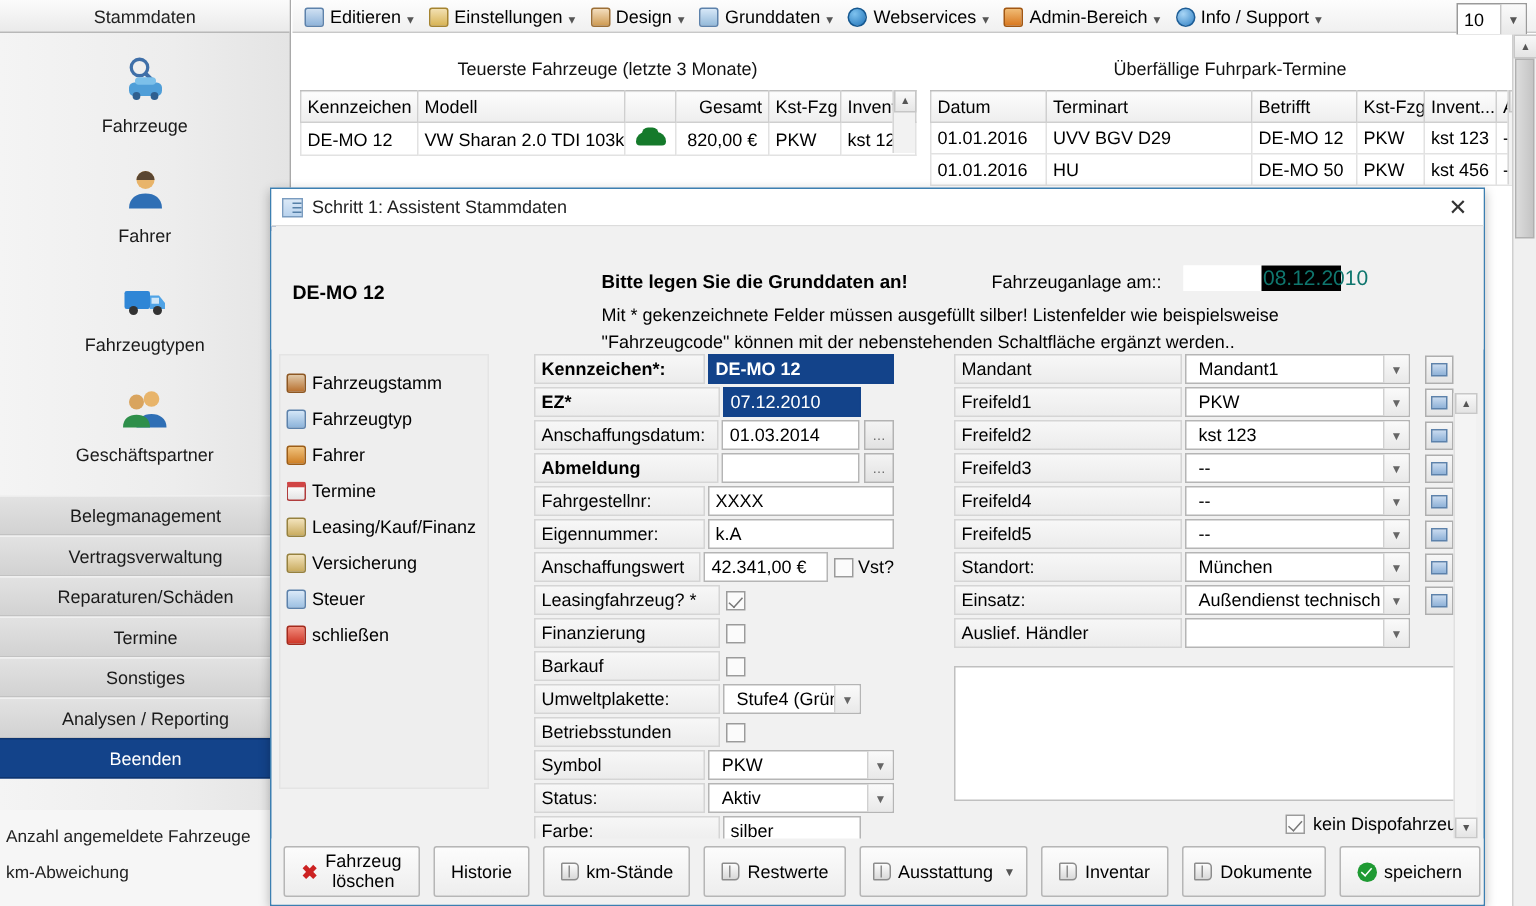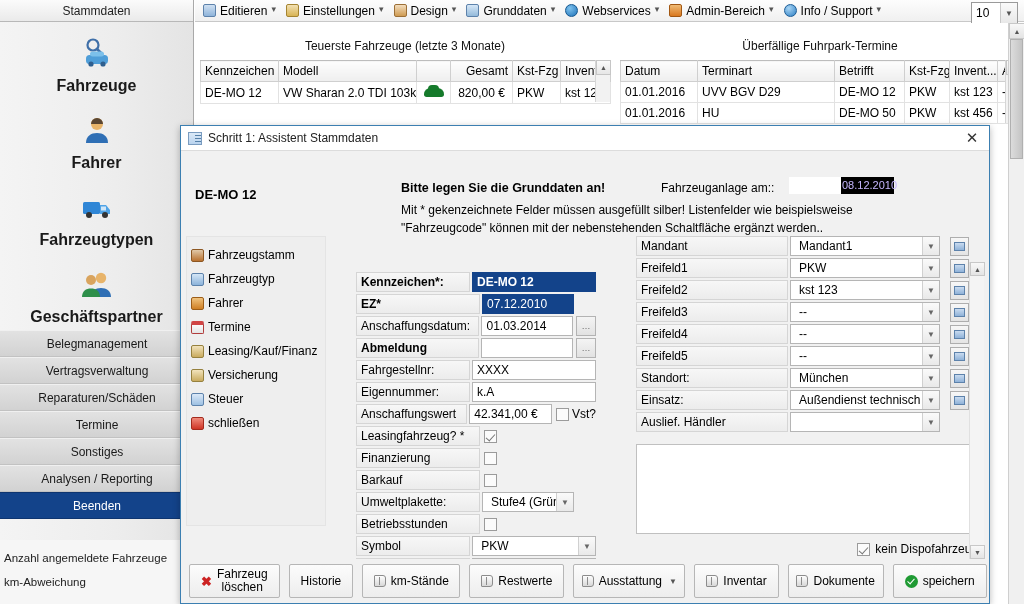--- a/index.html
+++ b/index.html
@@ -24,21 +24,21 @@
     height: 22px; line-height: 22px; text-align: center;
     font-size: 12px; color: #222;
     background: linear-gradient(to bottom, #fbfbfb, #eaeaea);
     border-bottom: 1px solid #b8b8b8;
   }
   .sb-icons { padding-top: 14px; }
   .sb-icon-item {
     text-align: center; margin-bottom: 18px; cursor: default;
   }
   .sb-glyph { display: block; margin: 0 auto 4px auto; }
-  .sb-icon-label { font-size: 16px; color: #1a1a1a; font-weight: bold; }
+  .sb-icon-label { font-size: 12px; color: #1a1a1a; }
   .sb-sections { position: absolute; left: 0; top: 330px; width: 194px; }
   .sb-section {
     height: 27px; line-height: 27px; text-align: center;
     font-size: 12px; color: #1a1a1a;
     background: linear-gradient(to bottom, #e2e2e2, #d2d2d2);
     border-bottom: 1px solid #c2c2c2;
     border-top: 1px solid #f0f0f0;
   }
   .sb-section.active {
     background: #13438a; color: #ffffff;
@@ -48,21 +48,21 @@
     background: #f6f6f6; height: 64px; padding-top: 6px; }
   .sb-footer div { padding: 6px 0 6px 4px; font-size: 11.5px; color: #222; }
 
   
   #menubar {
     position: absolute; left: 195px; top: 0; width: 829px; height: 22px;
     background: linear-gradient(to bottom, #fdfdfd, #f0f0f0);
     border-bottom: 1px solid #c8c8c8;
     display: flex; align-items: center; padding-left: 8px;
   }
-  .menu-item { display: flex; align-items: flex-start; margin-right: 6px; font-size: 12px; white-space: nowrap; }
+  .menu-item { display: flex; align-items: flex-end; margin-right: 6px; font-size: 12px; white-space: nowrap; }
   .menu-item .mi-label { margin: 0 4px; }
   .menu-caret { color: #555; font-size: 9px; margin-right: 4px; }
   .mi-ico { width: 13px; height: 13px; border-radius: 2px; display: inline-block; }
 
   #zoomsel {
     position: absolute; right: 6px; top: 2px; width: 47px; height: 22px;
     border: 1px solid #9a9a9a; background: #fff;
     display: flex; align-items: center; font-size: 12px;
   }
   #zoomsel .zv { padding-left: 4px; flex: 1; }
@@ -139,35 +139,35 @@
     position: relative; height: 82px; background: #f1f1f1; padding: 10px 0 0 0;
   }
   #dlg-plate { position: absolute; left: 14px; top: 36px; font-size: 13px; font-weight: bold; }
   #dlg-bold-msg { position: absolute; left: 220px; top: 30px; font-size: 12.5px; font-weight: bold; }
   #dlg-sub1 { position: absolute; left: 220px; top: 52px; font-size: 12px; }
   #dlg-sub2 { position: absolute; left: 220px; top: 70px; font-size: 12px; }
   #anlage-label { position: absolute; left: 480px; top: 30px; font-size: 12px; }
   #anlage-box { position: absolute; left: 608px; top: 26px; width: 105px; height: 17px;
     background: #ffffff; border: 1px solid #fff; }
   #anlage-val { position:absolute; left: 660px; top: 26px; width: 53px; height: 17px;
-    background: #000; color: #c4b5fd; font-size: 11px; line-height: 17px; padding-left: 1px; }
+    background: #000; color: #0f766e; font-size: 14px; line-height: 17px; padding-left: 1px; }
 
   #dlg-body { position: absolute; left: 5px; top: 110px; right: 5px; bottom: 44px; }
 
   
   #dlg-nav {
     position: absolute; left: 0; top: 0; width: 140px; height: 290px;
     background: #eeeeee; border: 1px solid #e4e4e4;
     padding: 6px 0 0 4px;
   }
   .dnav-item { display: flex; align-items: center; height: 24px; font-size: 12px; cursor: default; }
   .dnav-ico { width: 13px; height: 13px; margin-right: 4px; flex: none; border-radius: 2px; }
 
   
-  #col-left { position: absolute; left: 170px; top: 0; width: 240px; margin-top: 36px; }
+  #col-left { position: absolute; left: 170px; top: 0; width: 240px; }
   #col-right { position: absolute; left: 450px; top: 0; width: 345px; }
 
   .frow { display: flex; align-items: center; margin-bottom: 2px; height: 20px; }
   .flabel {
     width: 124px; height: 20px; line-height: 18px;
     background: linear-gradient(to bottom,#f7f7f7,#ececec);
     border: 1px solid #d5d5d5; padding-left: 4px; font-size: 12px;
     white-space: nowrap; overflow: hidden;
   }
   .flabel.bold { font-weight: bold; }

